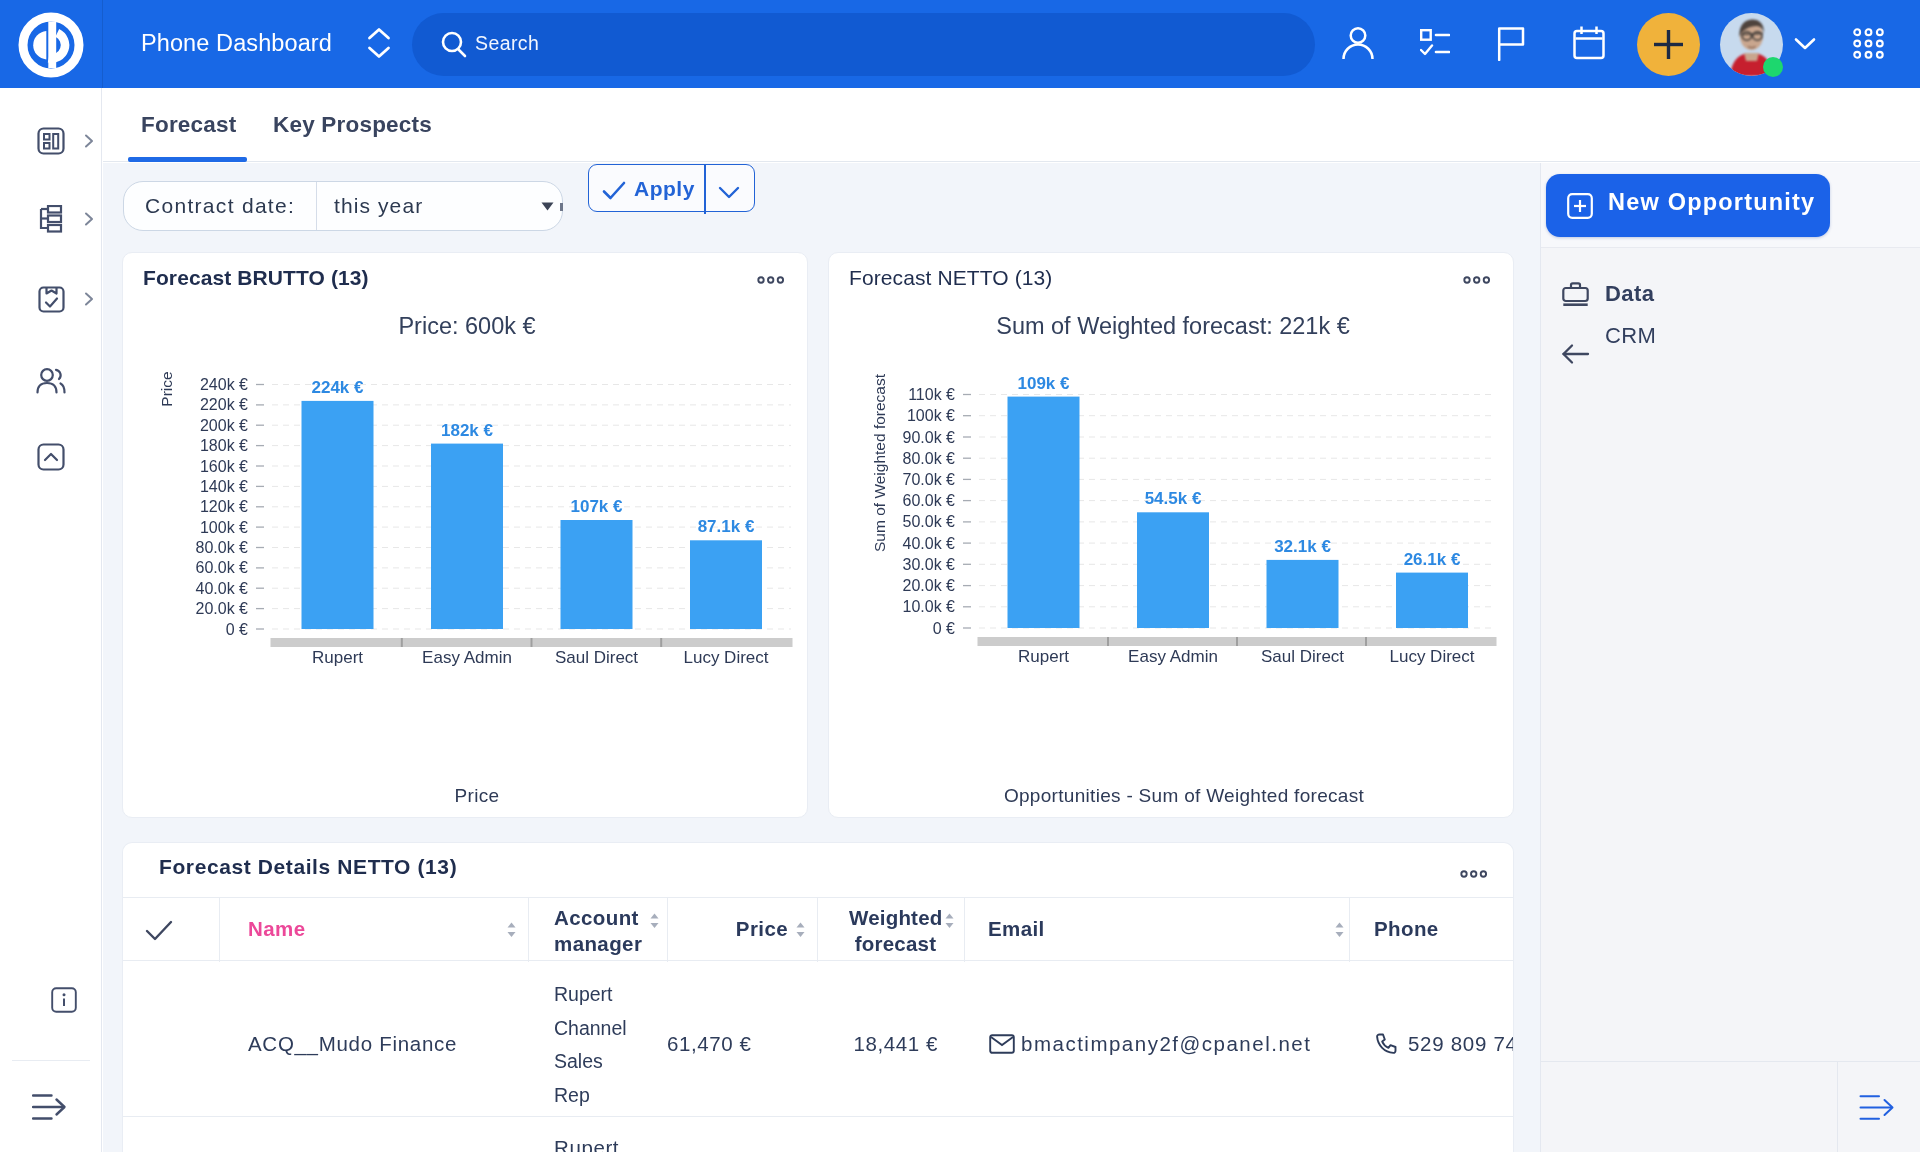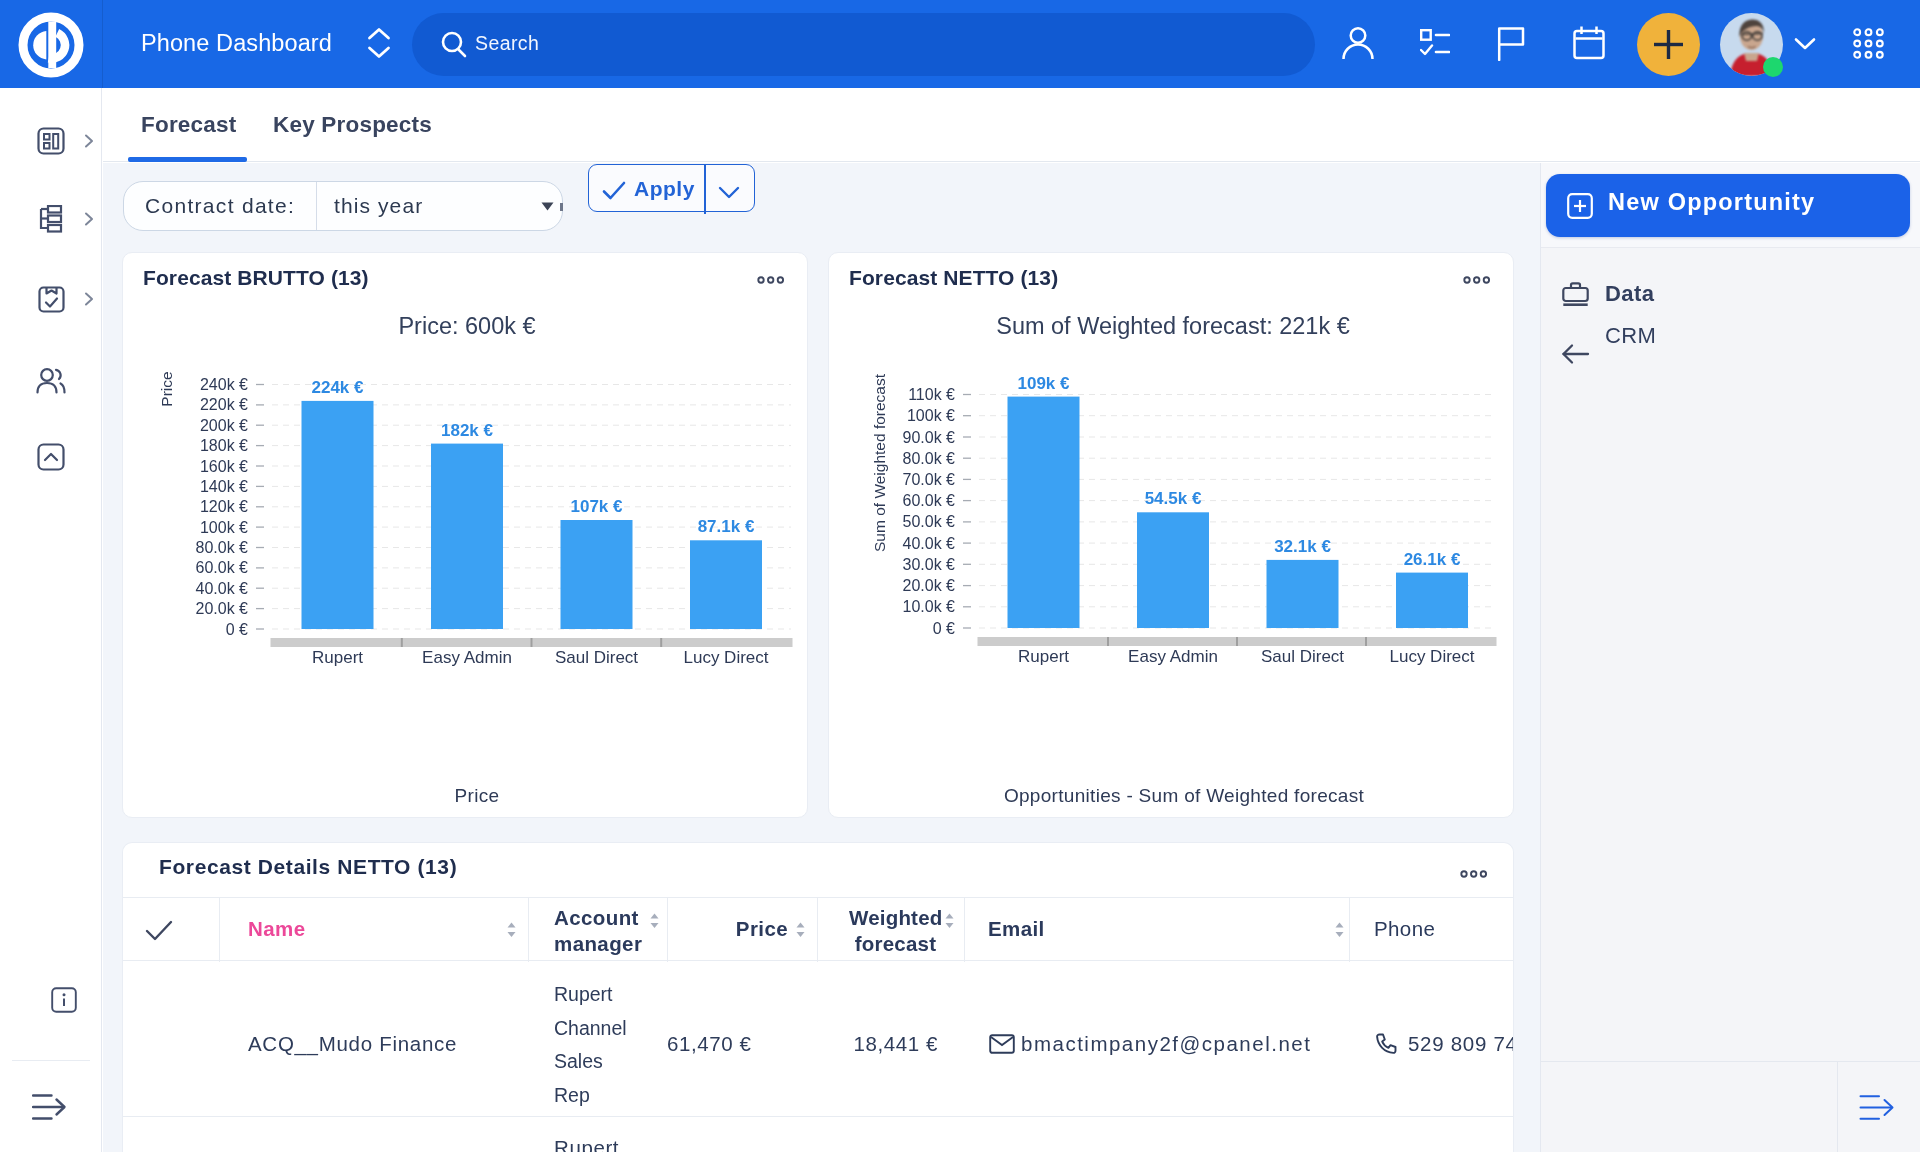--- a/index.html
+++ b/index.html
@@ -239,21 +239,21 @@
         <text x="214.5" y="410.0" text-anchor="middle" font-size="17" fill="#2e3a56">Rupert</text>
         <text x="344.0" y="410.0" text-anchor="middle" font-size="17" fill="#2e3a56">Easy Admin</text>
         <text x="473.5" y="410.0" text-anchor="middle" font-size="17" fill="#2e3a56">Saul Direct</text>
         <text x="603.0" y="410.0" text-anchor="middle" font-size="17" fill="#2e3a56">Lucy Direct</text>
         <text x="49" y="136" transform="rotate(-90 49 136)" text-anchor="middle" font-size="15.5" fill="#2e3a56">Price</text>
         <text x="354" y="549" text-anchor="middle" font-size="19" letter-spacing="0.3" fill="#2e3a56">Price</text>
       </svg>
 </div>
 
 <div class="abs" style="left:828px;top:252px;width:686px;height:566px;background:#fff;border:1px solid #e9edf4;border-radius:10px">
-  <div class="abs" style="left:20px;top:13px;font-size:21px;font-weight:bold;color:#1f2d4e;letter-spacing:0.1px">Forecast NETTO (13)</div>
+  <div class="abs" style="left:20px;top:13px;font-size:21px;font-weight:normal;color:#1f2d4e;letter-spacing:0.1px">Forecast NETTO (13)</div>
   <svg width="30" height="10" viewBox="0 0 30 10" style="position:absolute;right:21px;top:22px" xmlns="http://www.w3.org/2000/svg">
         <circle cx="5.0" cy="5" r="2.7" fill="none" stroke="#3e4760" stroke-width="1.9"></circle>
         <circle cx="14.7" cy="5" r="2.7" fill="none" stroke="#3e4760" stroke-width="1.9"></circle>
         <circle cx="24.4" cy="5" r="2.7" fill="none" stroke="#3e4760" stroke-width="1.9"></circle>
       </svg>
   <svg width="686" height="566" viewBox="0 0 686 566" style="position:absolute;left:0;top:0" xmlns="http://www.w3.org/2000/svg">
         <text x="344" y="81" text-anchor="middle" font-size="23.5" fill="#33405c">Sum of Weighted forecast: 221k €</text>
         <line x1="150" y1="141.5" x2="666" y2="141.5" stroke="#e7e7e7" stroke-width="1" stroke-dasharray="6 5"></line>
         <line x1="134" y1="141.5" x2="142" y2="141.5" stroke="#a6abb3" stroke-width="1.3"></line>
         <text x="126" y="147.0" text-anchor="end" font-size="16" fill="#2e3a56">110k €</text>
@@ -349,21 +349,21 @@
     <div class="abs" style="left:726px;top:7px;font-size:20.5px;font-weight:600;color:#2b3a5c;letter-spacing:0.2px;line-height:26px;text-align:center;width:93px">Weighted<br>forecast</div>
     <div class="abs" style="left:821px;top:13px"><svg width="11" height="20" viewBox="0 0 11 20" xmlns="http://www.w3.org/2000/svg">
             <path d="M1.5 7.5 L5.5 2.5 L9.5 7.5 Z" fill="#a7aebc"></path>
             <path d="M1.5 12 L5.5 17 L9.5 12 Z" fill="#a7aebc"></path>
           </svg></div>
     <div class="abs" style="left:865px;top:19px;font-size:20.5px;font-weight:600;color:#2b3a5c;letter-spacing:0.4px">Email</div>
     <div class="abs" style="left:1211px;top:22px"><svg width="11" height="20" viewBox="0 0 11 20" xmlns="http://www.w3.org/2000/svg">
             <path d="M1.5 7.5 L5.5 2.5 L9.5 7.5 Z" fill="#a7aebc"></path>
             <path d="M1.5 12 L5.5 17 L9.5 12 Z" fill="#a7aebc"></path>
           </svg></div>
-    <div class="abs" style="left:1251px;top:19px;font-size:20.5px;font-weight:400;color:#2b3a5c;letter-spacing:0.4px">Phone</div>
+    <div class="abs" style="left:1251px;top:19px;font-size:20.5px;font-weight:700;color:#2b3a5c;letter-spacing:0.4px">Phone</div>
   </div>
 
   <div class="abs" style="left:0;top:118px;width:1392px;height:156px;border-bottom:1px solid #e8ecf2">
     <div class="abs" style="left:125px;top:71px;font-size:20.5px;color:#2e3c5a;letter-spacing:0.7px">ACQ__Mudo Finance</div>
     <div class="abs" style="left:431px;top:17px;font-size:19.5px;color:#2e3c5a;line-height:33.5px">Rupert<br>Channel<br>Sales<br>Rep</div>
     <div class="abs" style="left:544px;top:71px;width:122px;text-align:left;font-size:20.5px;color:#2e3c5a;letter-spacing:0.6px">61,470 €</div>
     <div class="abs" style="left:694px;top:71px;width:121px;text-align:right;font-size:20.5px;color:#2e3c5a;letter-spacing:0.6px">18,441 €</div>
     <svg class="abs" style="left:866px;top:73px" width="26" height="20" viewBox="0 0 26 20" xmlns="http://www.w3.org/2000/svg">
       <rect x="1.2" y="1.2" width="23.6" height="17.6" rx="2" fill="none" stroke="#2e3c5a" stroke-width="1.9"></rect>
       <path d="M2 3 L13 11 L24 3" fill="none" stroke="#2e3c5a" stroke-width="1.9"></path>
@@ -373,21 +373,21 @@
       <path d="M4.5 1.5 L8 1.5 L9.8 6.5 L7.2 8.6 C8.4 11.4 10.6 13.6 13.4 14.8 L15.5 12.2 L20.5 14 L20.5 17.8 C20.5 19 19.5 20 18.3 19.9 C9.5 19.2 2.8 12.5 2.1 3.7 C2 2.5 3 1.5 4.5 1.5 Z" fill="none" stroke="#2e3c5a" stroke-width="1.9" stroke-linejoin="round"></path>
     </svg>
     <div class="abs" style="left:1285px;top:71px;font-size:20.5px;color:#2e3c5a;letter-spacing:0.7px;white-space:nowrap">529 809 74</div>
   </div>
 
   <div class="abs" style="left:431px;top:288px;font-size:20.5px;color:#2e3c5a;letter-spacing:0.6px;line-height:33.5px">Rupert<br>Channel<br>Sales<br>Rep</div>
 </div>
 
 <div class="abs" style="left:1540px;top:163px;width:380px;height:989px;background:#f4f5f8;border-left:1px solid #e4e8f0">
   <div class="abs" style="left:0;top:0;width:380px;height:85px;background:#f7f8fb;border-bottom:1px solid #e8eaf0"></div>
-  <div class="abs" style="left:5px;top:11px;width:364px;height:63px;background:#1b62e8;border-radius:14px;box-shadow:0 1px 3px rgba(20,60,160,0.25)">
+  <div class="abs" style="left:5px;top:11px;width:284px;height:63px;background:#1b62e8;border-radius:14px;box-shadow:0 1px 3px rgba(20,60,160,0.25)">
     <svg class="abs" style="left:21px;top:19px" width="26" height="26" viewBox="0 0 26 26" xmlns="http://www.w3.org/2000/svg">
       <rect x="1.2" y="1.2" width="23.6" height="23.6" rx="4" fill="none" stroke="#fff" stroke-width="2.2"></rect>
       <line x1="13" y1="7" x2="13" y2="19" stroke="#fff" stroke-width="2.2"></line>
       <line x1="7" y1="13" x2="19" y2="13" stroke="#fff" stroke-width="2.2"></line>
     </svg>
     <div class="abs" style="left:62px;top:15px;font-size:23.5px;font-weight:600;color:#fff;letter-spacing:1.2px">New Opportunity</div>
   </div>
 
   <svg class="abs" style="left:21px;top:119px" width="27" height="26" viewBox="0 0 27 26" xmlns="http://www.w3.org/2000/svg">
     <rect x="1.3" y="6" width="24.4" height="13" rx="2.5" fill="none" stroke="#3e4760" stroke-width="2.2"></rect>

